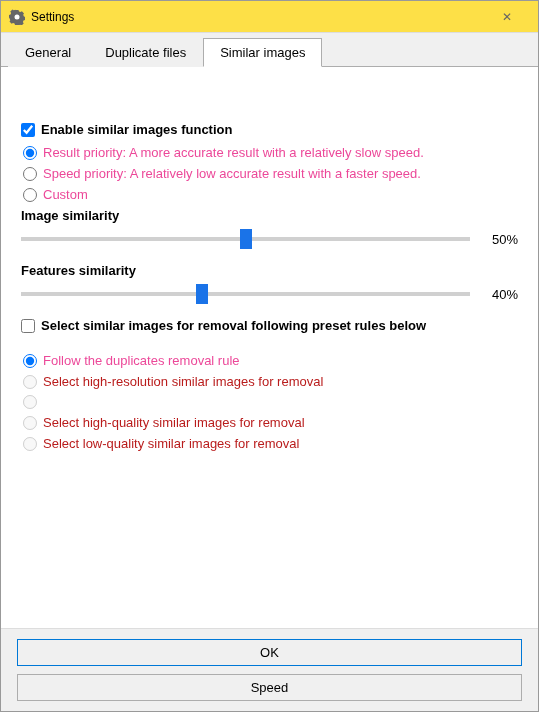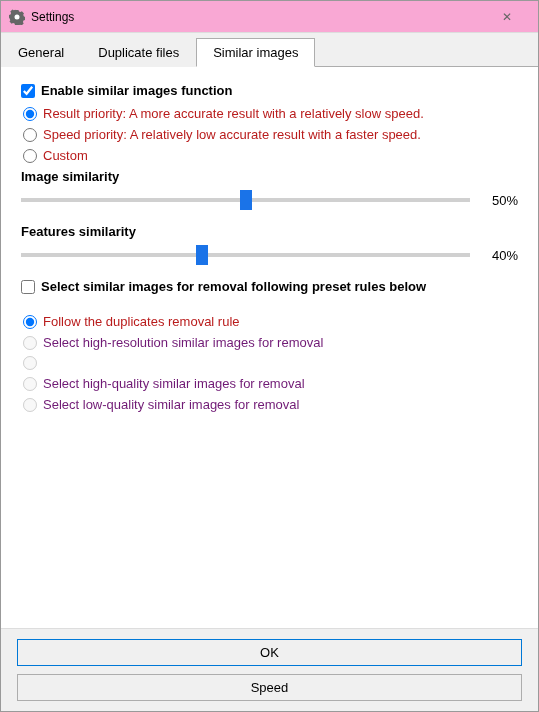--- a/index.html
+++ b/index.html
@@ -17,21 +17,21 @@
     .window {
       width: 539px;
       height: 712px;
       background: #f0f0f0;
       border: 1px solid #999;
       box-shadow: 2px 2px 8px rgba(0,0,0,0.3);
       display: flex;
       flex-direction: column;
     }
     .title-bar {
-      background: #f9a8d4;
+      background: #fde047;
       height: 32px;
       display: flex;
       align-items: center;
       padding: 0 8px;
       border-bottom: 1px solid #ddd;
       user-select: none;
     }
     .title-bar-icon {
       width: 16px;
       height: 16px;
@@ -53,21 +53,21 @@
       justify-content: center;
       cursor: pointer;
       font-size: 12px;
       color: #666;
     }
     .tab-bar {
       display: flex;
       background: #f0f0f0;
       border-bottom: 1px solid #adadad;
       padding-top: 4px;
-      padding-left: 0;
+      padding-left: 7px;
     }
     .tab {
       padding: 6px 16px;
       cursor: pointer;
       border: 1px solid transparent;
       border-bottom: none;
       font-size: 13px;
       color: #000;
       background: #f0f0f0;
       position: relative;
@@ -82,20 +82,21 @@
     .content {
       flex: 1;
       background: #fff;
       padding: 16px 20px;
       overflow-y: auto;
     }
     .checkbox-row {
       display: flex;
       align-items: center;
       margin-bottom: 8px;
+      margin-top: 39px;
     }
     .checkbox-row input[type="checkbox"] {
       width: 14px;
       height: 14px;
       margin-right: 6px;
       cursor: pointer;
     }
     .checkbox-label {
       font-weight: 600;
       font-size: 13px;
@@ -107,21 +108,21 @@
       padding-left: 2px;
     }
     .radio-row input[type="radio"] {
       width: 14px;
       height: 14px;
       margin-right: 6px;
       cursor: pointer;
     }
     .radio-label {
       font-size: 13px;
-      color: #b91c1c;
+      color: #ec4899;
     }
     .slider-section {
       margin-bottom: 14px;
     }
     .slider-label {
       font-weight: 600;
       font-size: 13px;
       margin-bottom: 6px;
       display: block;
     }
@@ -179,21 +180,21 @@
       width: 14px;
       height: 14px;
       margin-right: 6px;
       cursor: pointer;
     }
     .preset-checkbox-label {
       font-weight: 600;
       font-size: 13px;
     }
     .radio-row.disabled .radio-label {
-      color: #701a75;
+      color: #b91c1c;
     }
     .radio-row.disabled input[type="radio"] {
       cursor: default;
     }
     .footer {
       background: #f0f0f0;
       border-top: 1px solid #ddd;
       padding: 10px 16px;
       display: flex;
       justify-content: flex-end;

